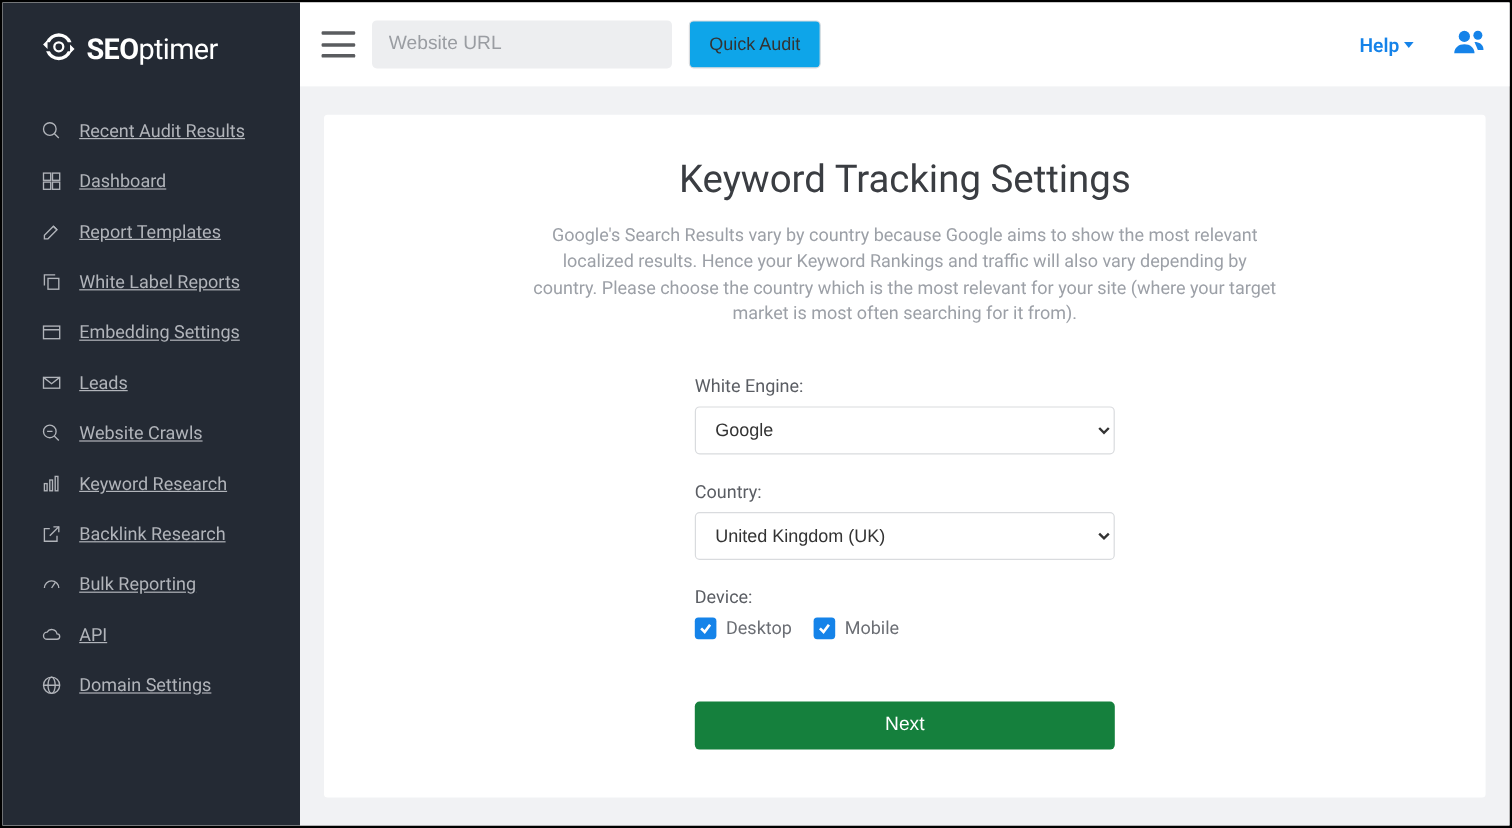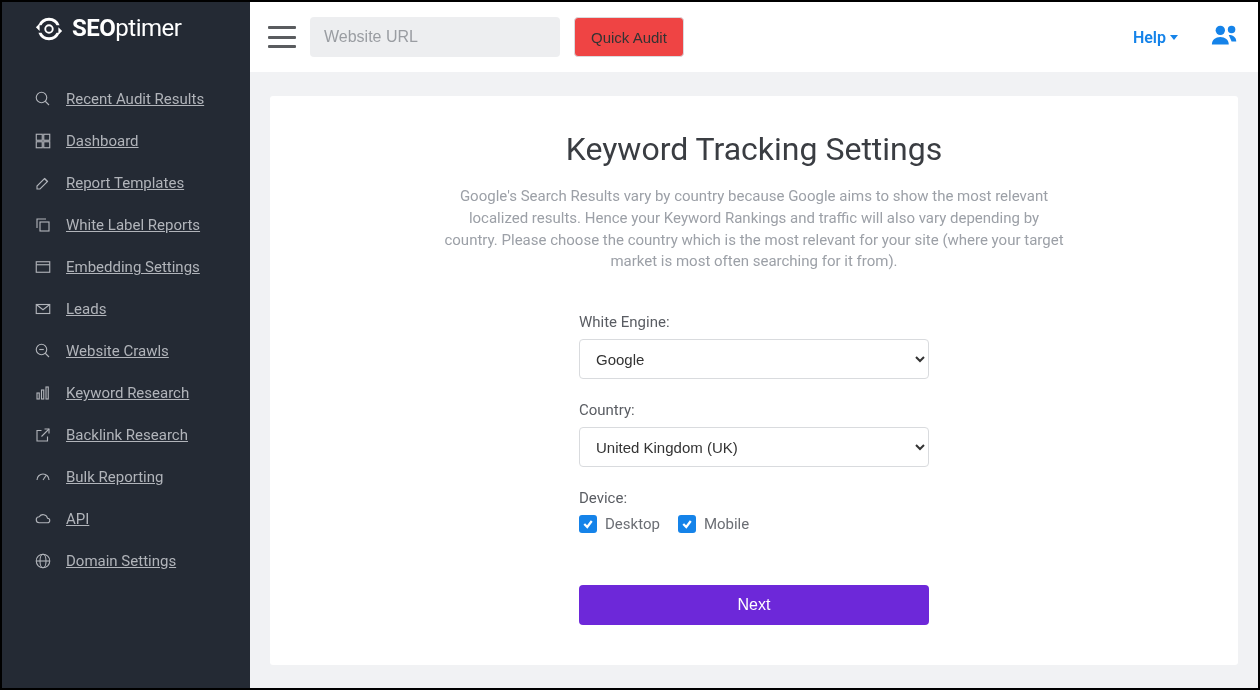--- a/index.html
+++ b/index.html
@@ -1,49 +1,49 @@
 <!DOCTYPE html>
 <html><head>
 <meta charset="utf-8">
 <style>
 * { box-sizing: border-box; margin: 0; padding: 0; }
 body { font-family: -apple-system, BlinkMacSystemFont, "Segoe UI", Roboto, "Helvetica Neue", Arial, sans-serif; background: #fff; }
 .app { width: 1260px; height: 690px; border: 2px solid #000; display: flex; overflow: hidden; }
 .sidebar { width: 248px; background: #242a34; color: #b1b4ba; display: flex; flex-direction: column; flex-shrink: 0; }
-.logo { padding: 12px 20px 18px 32px; display: flex; gap: 8px; color: #fff; }
+.logo { padding: 22px 20px 18px 32px; display: flex; align-items: center; gap: 8px; color: #fff; }
 .logo-text { font-size: 24px; font-weight: 400; letter-spacing: -0.5px; }
 .logo-text b { font-weight: 700; }
 .nav { display: flex; flex-direction: column; padding-top: 12px; }
 .nav-item { display: flex; align-items: center; gap: 14px; padding: 12px 20px 12px 32px; color: #b1b4ba; font-size: 15px; cursor: pointer; text-decoration: underline; }
 .nav-item .icon { width: 18px; height: 18px; flex-shrink: 0; display: flex; align-items: center; justify-content: center; }
 .nav-item svg { width: 18px; height: 18px; fill: none; stroke: #b1b4ba; stroke-width: 1.5; }
 .main { flex: 1; background: #f1f2f4; display: flex; flex-direction: column; }
 .topbar { height: 70px; background: #fff; display: flex; align-items: center; padding: 0 18px 0 18px; gap: 14px; }
 .hamburger { width: 28px; height: 22px; display: flex; flex-direction: column; justify-content: space-between; cursor: pointer; }
 .hamburger span { height: 3px; background: #5a5c5f; border-radius: 1px; }
 .url-input { flex: 0 0 250px; height: 40px; background: #edeef0; border: none; border-radius: 4px; padding: 0 14px; font-size: 16px; color: #0f766e; }
 .url-input::placeholder { color: #9a9da2; }
-.quick-audit { height: 40px; padding: 0 16px; background: #ef4444; border: 1px solid #d9dbde; border-radius: 4px; font-size: 15px; color: #333; cursor: pointer; }
+.quick-audit { height: 40px; padding: 0 16px; background: #0ea5e9; border: 1px solid #d9dbde; border-radius: 4px; font-size: 15px; color: #333; cursor: pointer; }
 .topbar-spacer { flex: 1; }
 .help { color: #1583e9; font-size: 16px; font-weight: 600; cursor: pointer; display: flex; align-items: center; gap: 4px; margin-right: 18px; }
 .help .caret { width: 0; height: 0; border-left: 4px solid transparent; border-right: 4px solid transparent; border-top: 5px solid #1583e9; }
 .users-icon svg { width: 30px; height: 24px; fill: #1583e9; }
 .content { flex: 1; padding: 24px 20px 37px 20px; overflow: auto; }
 .card { background: #fff; border-radius: 3px; padding: 34px 40px 40px 40px; max-width: 970px; margin: 0 auto; }
 .card h1 { text-align: center; font-size: 32px; font-weight: 400; color: #3a3d42; margin-bottom: 18px; }
 .card .desc { text-align: center; color: #9ca0a7; font-size: 15px; line-height: 1.45; max-width: 620px; margin: 0 auto 40px auto; }
 .form { max-width: 350px; margin: 0 auto; }
 .form-group { margin-bottom: 22px; }
 .form-label { display: block; font-size: 15px; color: #5a5d63; margin-bottom: 8px; }
 .form-select { width: 100%; height: 40px; border: 1px solid #d9dbde; border-radius: 4px; padding: 0 12px; font-size: 15px; color: #333; background: #fff; }
 .checkbox-row { display: flex; align-items: center; gap: 18px; margin-top: 6px; }
 .checkbox-item { display: flex; align-items: center; gap: 8px; font-size: 15px; color: #6b6e74; }
 .checkbox { width: 18px; height: 18px; background: #1583e9; border-radius: 3px; display: flex; align-items: center; justify-content: center; cursor: pointer; }
 .checkbox svg { width: 12px; height: 12px; stroke: #fff; stroke-width: 3; fill: none; }
-.next-btn { width: 100%; height: 40px; background: #6d28d9; border: none; border-radius: 4px; color: #fff; font-size: 16px; cursor: pointer; margin-top: 30px; }
+.next-btn { width: 100%; height: 40px; background: #15803d; border: none; border-radius: 4px; color: #fff; font-size: 16px; cursor: pointer; margin-top: 30px; }
 </style>
 </head>
 <body>
 
 <div class="app">
   <aside class="sidebar">
     <div class="logo">
       <span class="icon">
         <svg viewBox="0 0 32 32" width="30" height="30" fill="#fff">
             <path d="M16 4a12 12 0 0 1 11.3 8l-3.3 0a9 9 0 0 0-16-0l-3.3 0A12 12 0 0 1 16 4zM4.7 20l3.3 0a9 9 0 0 0 16 0l3.3 0a12 12 0 0 1-22.6 0z"></path>

